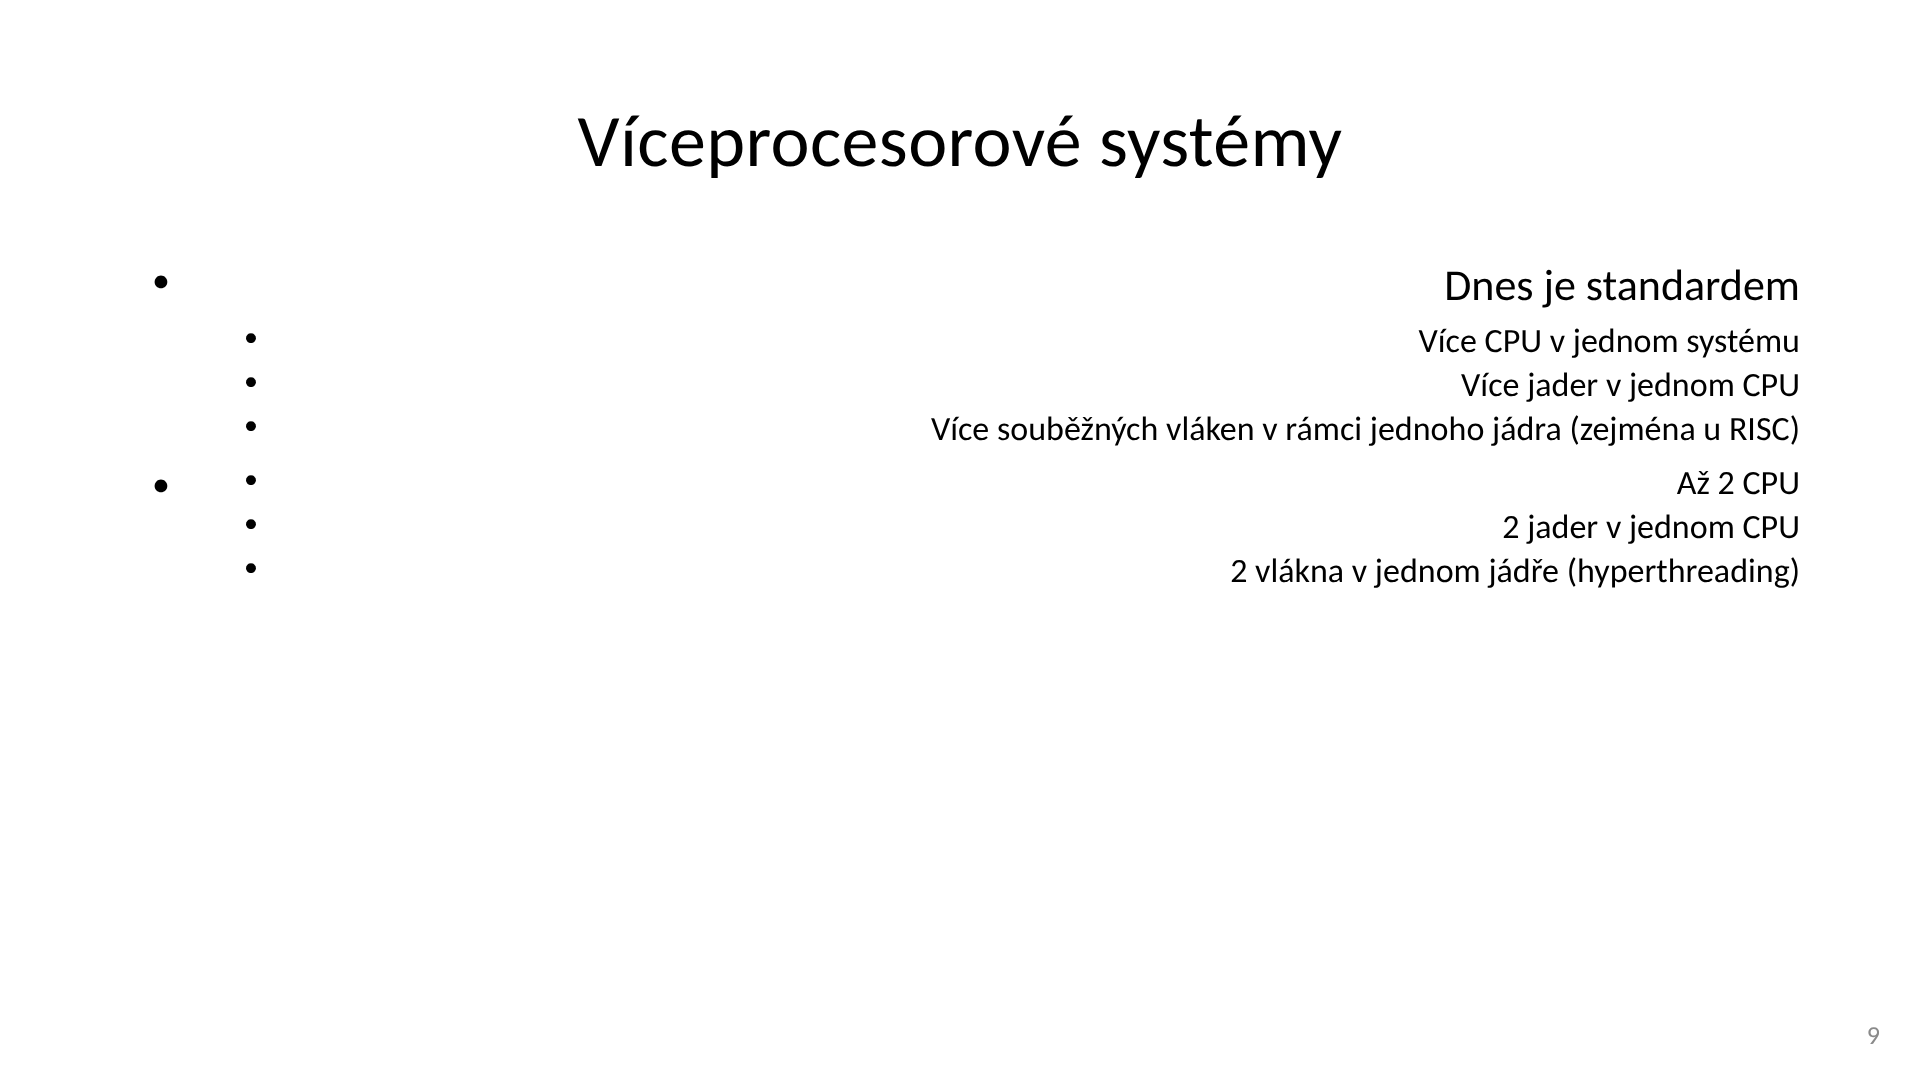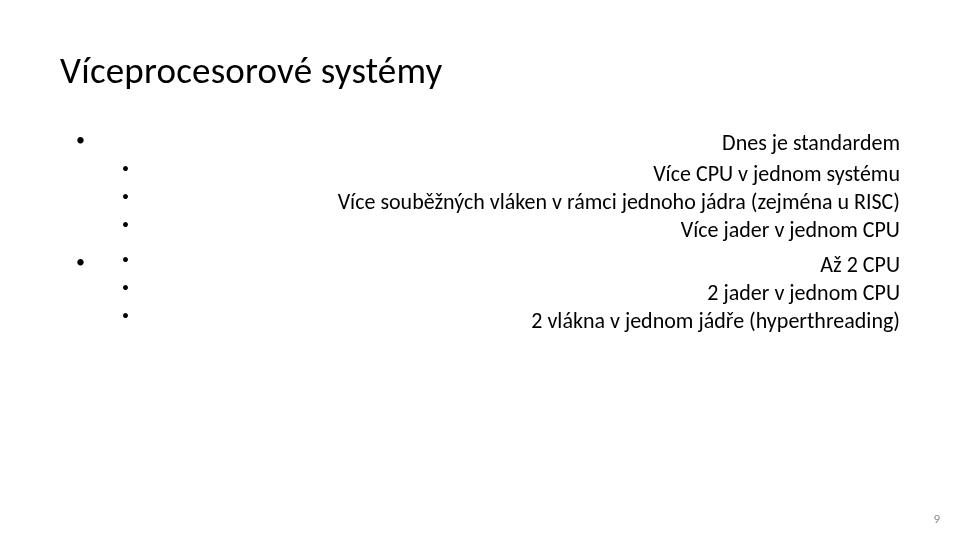--- a/index.html
+++ b/index.html
@@ -17,20 +17,21 @@
     height: 540px;
     padding: 48px 60px 0 60px;
     position: relative;
   }
   .title {
     font-size: 37px;
     font-weight: 400;
     color: #000;
     margin-bottom: 36px;
     letter-spacing: 0.2px;
+    text-align: center;
   }
   .content {
     font-size: 20px;
     line-height: 1.28;
   }
   .lvl1 {
     list-style: none;
     padding-left: 16px;
   }
   .lvl1 > li {
@@ -50,21 +51,21 @@
   }
   .lvl2 {
     list-style: none;
     padding-left: 28px;
     margin-top: 3px;
     margin-bottom: 6px;
   }
   .lvl2 > li {
     position: relative;
     padding-left: 16px;
-    font-size: 22px;
+    font-size: 17px;
     line-height: 1.28;
   }
   .lvl2 > li::before {
     content: "•";
     position: absolute;
     left: 0;
     top: 0;
     font-size: 14px;
     color: #000;
   }
@@ -82,22 +83,22 @@
 <div class="slide">
   <h1 class="title">Víceprocesorové systémy</h1>
 
   <div class="content">
     <ul class="lvl1">
 
       <li>
         <span>Dnes je standardem</span>
         <ul class="lvl2">
           <li><span>Více CPU v jednom systému</span></li>
+          <li><span>Více jader v jednom CPU</span></li>
           <li><span>Více souběžných vláken v rámci jednoho jádra (zejména u RISC)</span></li>
-          <li><span>Více jader v jednom CPU</span></li>
         </ul>
       </li>
 
 
       <li>
         <ul class="lvl2">
           <li><span>Až 2 CPU</span></li>
           <li><span>2 jader v jednom CPU</span></li>
           <li><span>2 vlákna v jednom jádře (hyperthreading)</span></li>
         </ul>

